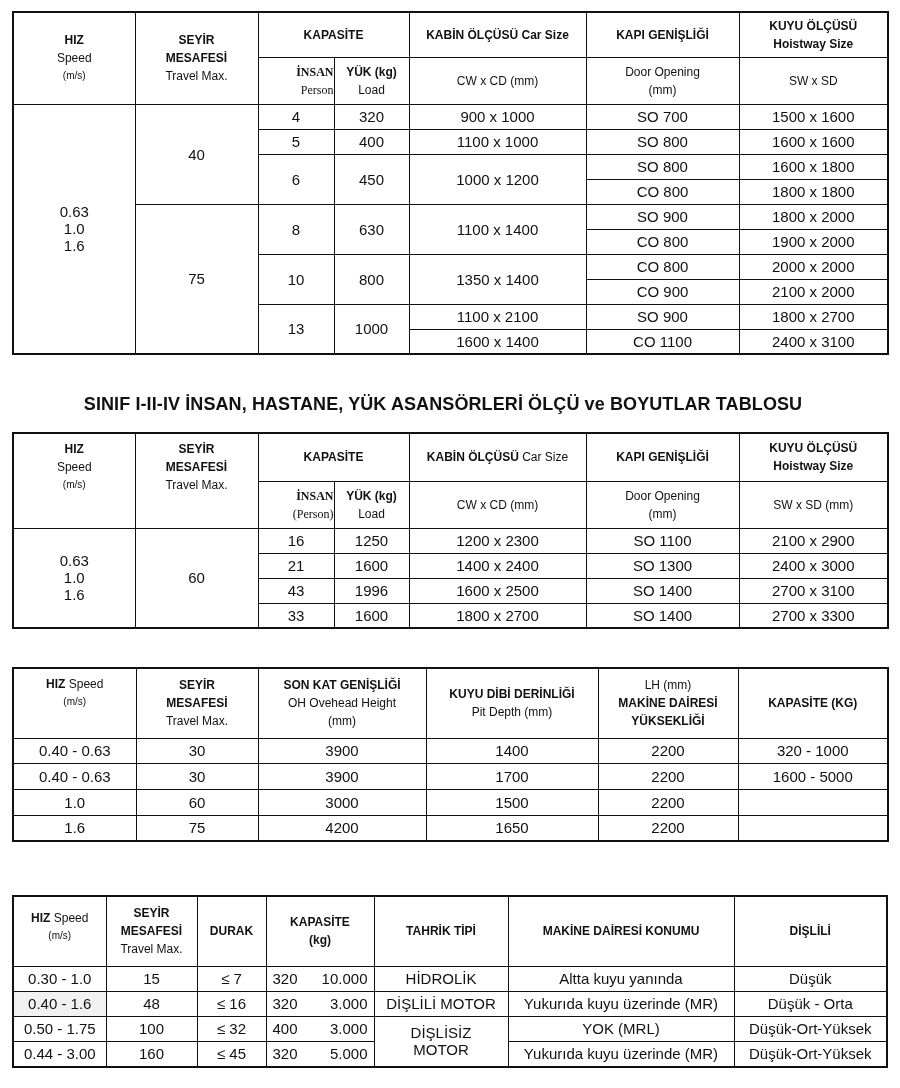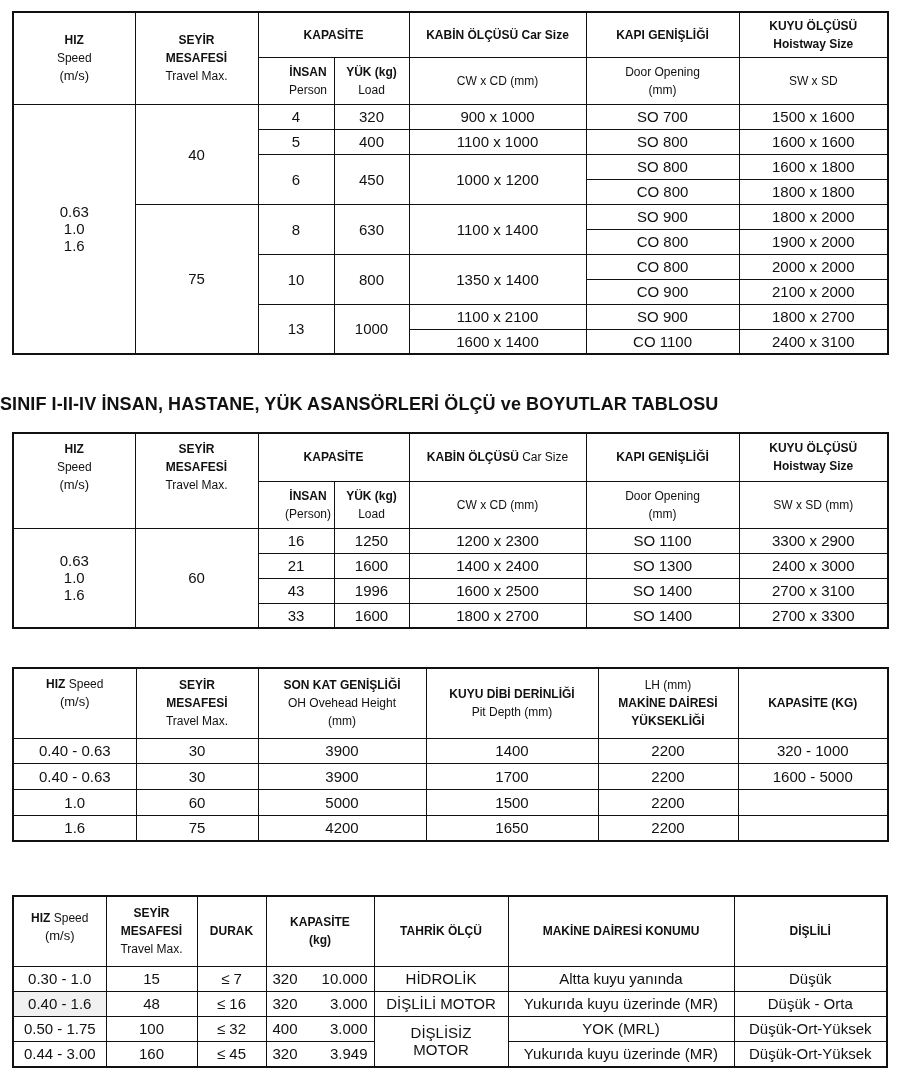--- a/index.html
+++ b/index.html
@@ -2,31 +2,31 @@
 <html><head>
 <meta charset="utf-8">
 <style>
   html,body{margin:0;padding:0;background:#fff;}
   body{width:900px;height:1088px;position:relative;font-family:"Liberation Sans",sans-serif;color:#111;overflow:hidden;}
   table{position:absolute;border-collapse:collapse;table-layout:fixed;}
   td,th{border:1.5px solid #111;text-align:center;vertical-align:middle;padding:0;font-weight:normal;overflow:hidden;}
   table{border:2px solid #111;}
   .h{font-size:12px;line-height:18px;}
   .b{font-weight:bold;}
-  .s{font-size:13px;}
+  .s{font-size:10px;}
   .d{font-size:15px;}
 
   #t1{left:12px;top:11px;width:875px;}
   #t2{left:12px;top:432px;width:875px;}
   #t3{left:12px;top:667px;width:875px;}
   #t4{left:12px;top:895px;width:875px;}
 
-  #title{position:absolute;left:0;width:886px;top:394px;text-align:left;font-size:18px;font-weight:bold;letter-spacing:0.1px;}
-
-  .tl{text-align:center;padding-left:24px;}
+  #title{position:absolute;left:0;width:886px;top:394px;text-align:center;font-size:18px;font-weight:bold;letter-spacing:0.1px;}
+
+  .tl{text-align:right;padding-left:24px;font-family:Liberation Serif, serif;}
   .split{display:flex;justify-content:space-between;padding:0 6px;font-size:15px;}
   .hl{background:#f1f1f1;}
 </style>
 </head>
 <body>
 
 <table id="t1">
   <colgroup>
     <col style="width:122px">
       <col style="width:123px">
@@ -195,21 +195,21 @@
     <td rowspan="4" class="d">
       <div>0.63</div>
       <div>1.0</div>
       <div>1.6</div>
     </td>
     <td rowspan="4" class="d">60</td>
     <td class="d">16</td>
     <td class="d">1250</td>
     <td class="d">1200 x 2300</td>
     <td class="d">SO 1100</td>
-    <td class="d">3300 x 2900</td>
+    <td class="d">2100 x 2900</td>
   </tr>
   <tr style="height:25px">
     <td class="d">21</td>
     <td class="d">1600</td>
     <td class="d">1400 x 2400</td>
     <td class="d">SO 1300</td>
     <td class="d">2400 x 3000</td>
   </tr>
   <tr style="height:25px">
     <td class="d">43</td>
@@ -276,21 +276,21 @@
     <td class="d">0.40 - 0.63</td>
     <td class="d">30</td>
     <td class="d">3900</td>
     <td class="d">1700</td>
     <td class="d">2200</td>
     <td class="d">1600 - 5000</td>
   </tr>
   <tr style="height:26px">
     <td class="d">1.0</td>
     <td class="d">60</td>
-    <td class="d">5000</td>
+    <td class="d">3000</td>
     <td class="d">1500</td>
     <td class="d">2200</td>
     <td class="d"></td>
   </tr>
   <tr style="height:26px">
     <td class="d">1.6</td>
     <td class="d">75</td>
     <td class="d">4200</td>
     <td class="d">1650</td>
     <td class="d">2200</td>
@@ -318,21 +318,21 @@
     <th class="h">
       <div class="b">SEYİR</div>
       <div class="b">MESAFESİ</div>
       <div>Travel Max.</div>
     </th>
     <th class="h b">DURAK</th>
     <th class="h b">
       <div>KAPASİTE</div>
       <div>(kg)</div>
     </th>
-    <th class="h b">TAHRİK ÖLÇÜ</th>
+    <th class="h b">TAHRİK TİPİ</th>
     <th class="h b">MAKİNE DAİRESİ KONUMU</th>
     <th class="h b">DİŞLİLİ</th>
   </tr>
   <tr style="height:25px">
     <td class="d">0.30 - 1.0</td>
     <td class="d">15</td>
     <td class="d">≤ 7</td>
     <td>
           <div class="split">
             <span>320</span>
@@ -374,20 +374,20 @@
     <td class="d">YOK (MRL)</td>
     <td class="d">Düşük-Ort-Yüksek</td>
   </tr>
   <tr style="height:26px">
     <td class="d">0.44 - 3.00</td>
     <td class="d">160</td>
     <td class="d">≤ 45</td>
     <td>
           <div class="split">
             <span>320</span>
-            <span>3.949</span>
+            <span>5.000</span>
           </div>
         </td>
     <td class="d">Yukurıda kuyu üzerinde (MR)</td>
     <td class="d">Düşük-Ort-Yüksek</td>
   </tr>
 </tbody>
   </table>
 
 </body></html>

